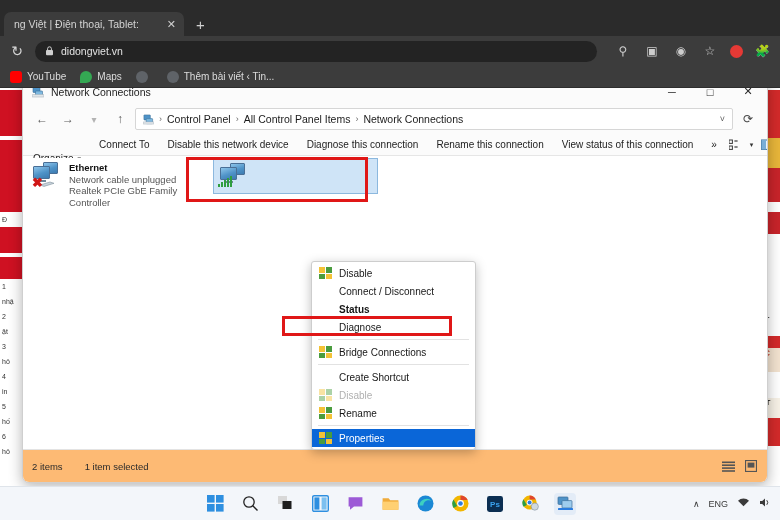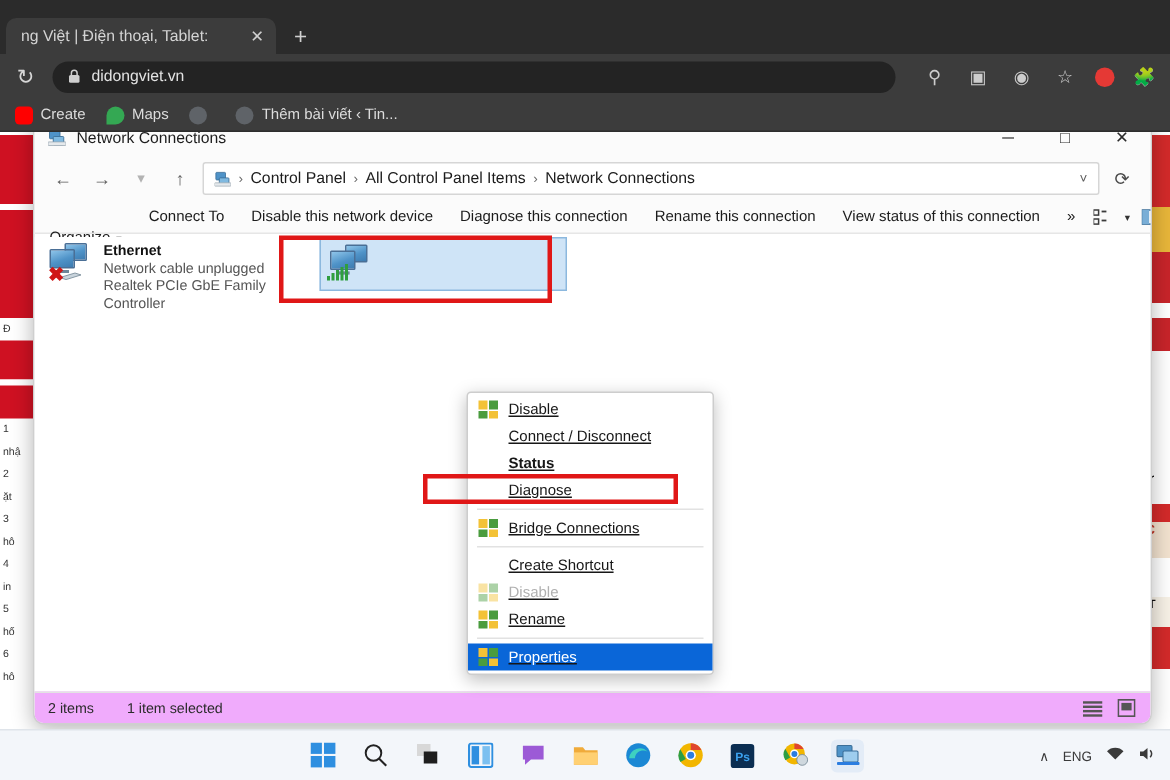--- a/index.html
+++ b/index.html
@@ -106,37 +106,37 @@
   .conn {
     position:absolute; display:flex; gap:7px; padding:4px 5px;
     align-items:flex-start;
   }
   .conn .txt { font-size:9.5px; line-height:11.5px; }
   .conn .n1 { color:#111; font-weight:bold; }
   .conn .n2 { color:#555; }
   .conn .n3 { color:#555; }
 
   .statusbar {
-    position:absolute; left:0; right:0; bottom:0; height:21px;
-    border-top:1px solid #e3e3e3; background:#f0abfc;
+    position:absolute; left:0; right:0; bottom:0; height:33px;
+    border-top:1px solid #e3e3e3; background:#fdba74;
     display:flex; align-items:center; padding:0 9px; gap:22px;
     font-size:9.5px; color:#2b2b2b;
   }
   .sb-right { margin-left:auto; display:flex; gap:7px; align-items:center; }
   .sb-ico { width:15px; height:14px; display:flex; align-items:center;
             justify-content:center; color:#5a5a5a; }
 
   
   #ctxmenu {
     position:absolute; left:288px; top:182px; width:165px;
     background:#fff; border:1px solid #cdcdcd; border-radius:3px;
     box-shadow:0 3px 11px rgba(0,0,0,.26); padding:2px 0; z-index:40;
   }
   .mi { height:18px; display:flex; align-items:center; gap:7px;
-        padding:0 8px 0 6px; font-size:10px; color:#171717;text-decoration:underline; }
+        padding:0 8px 0 6px; font-size:10px; color:#171717; }
   .mi .gi { width:14px; height:14px; display:flex; align-items:center;
             justify-content:center; }
   .mi .lbl { white-space:nowrap; }
   .mi.bold .lbl { font-weight:bold; }
   .mi.disabled .lbl { color:#b0b0b0; }
   .mi.sel { background:#0a66d8; }
   .mi.sel .lbl { color:#fff; }
   .mi-sep { height:1px; background:#e2e2e2; margin:3px 6px; }
 
   .shield { width:13px; height:12px; position:relative; }
@@ -250,21 +250,21 @@
       <span class="nav-ico">◉</span>
       <span class="nav-ico">☆</span>
       <span class="nav-ico" style="background:#e53935;border-radius:50%;width:13px;height:13px;"></span>
       <span class="nav-ico">🧩</span>
     </div>
   </div>
 
   <div class="bookmarks">
     <span class="bm">
       <span class="bm-ico" style="background:#ff0000;border-radius:3px"></span>
-      <span>Create</span>
+      <span>YouTube</span>
     </span>
     <span class="bm">
       <span class="bm-ico" style="background:#34a853;border-radius:50% 50% 50% 0"></span>
       <span>Maps</span>
     </span>
     <span class="bm">
       <span class="bm-ico" style="background:#5f6368;border-radius:50%"></span>
       <span></span>
     </span>
     <span class="bm">

